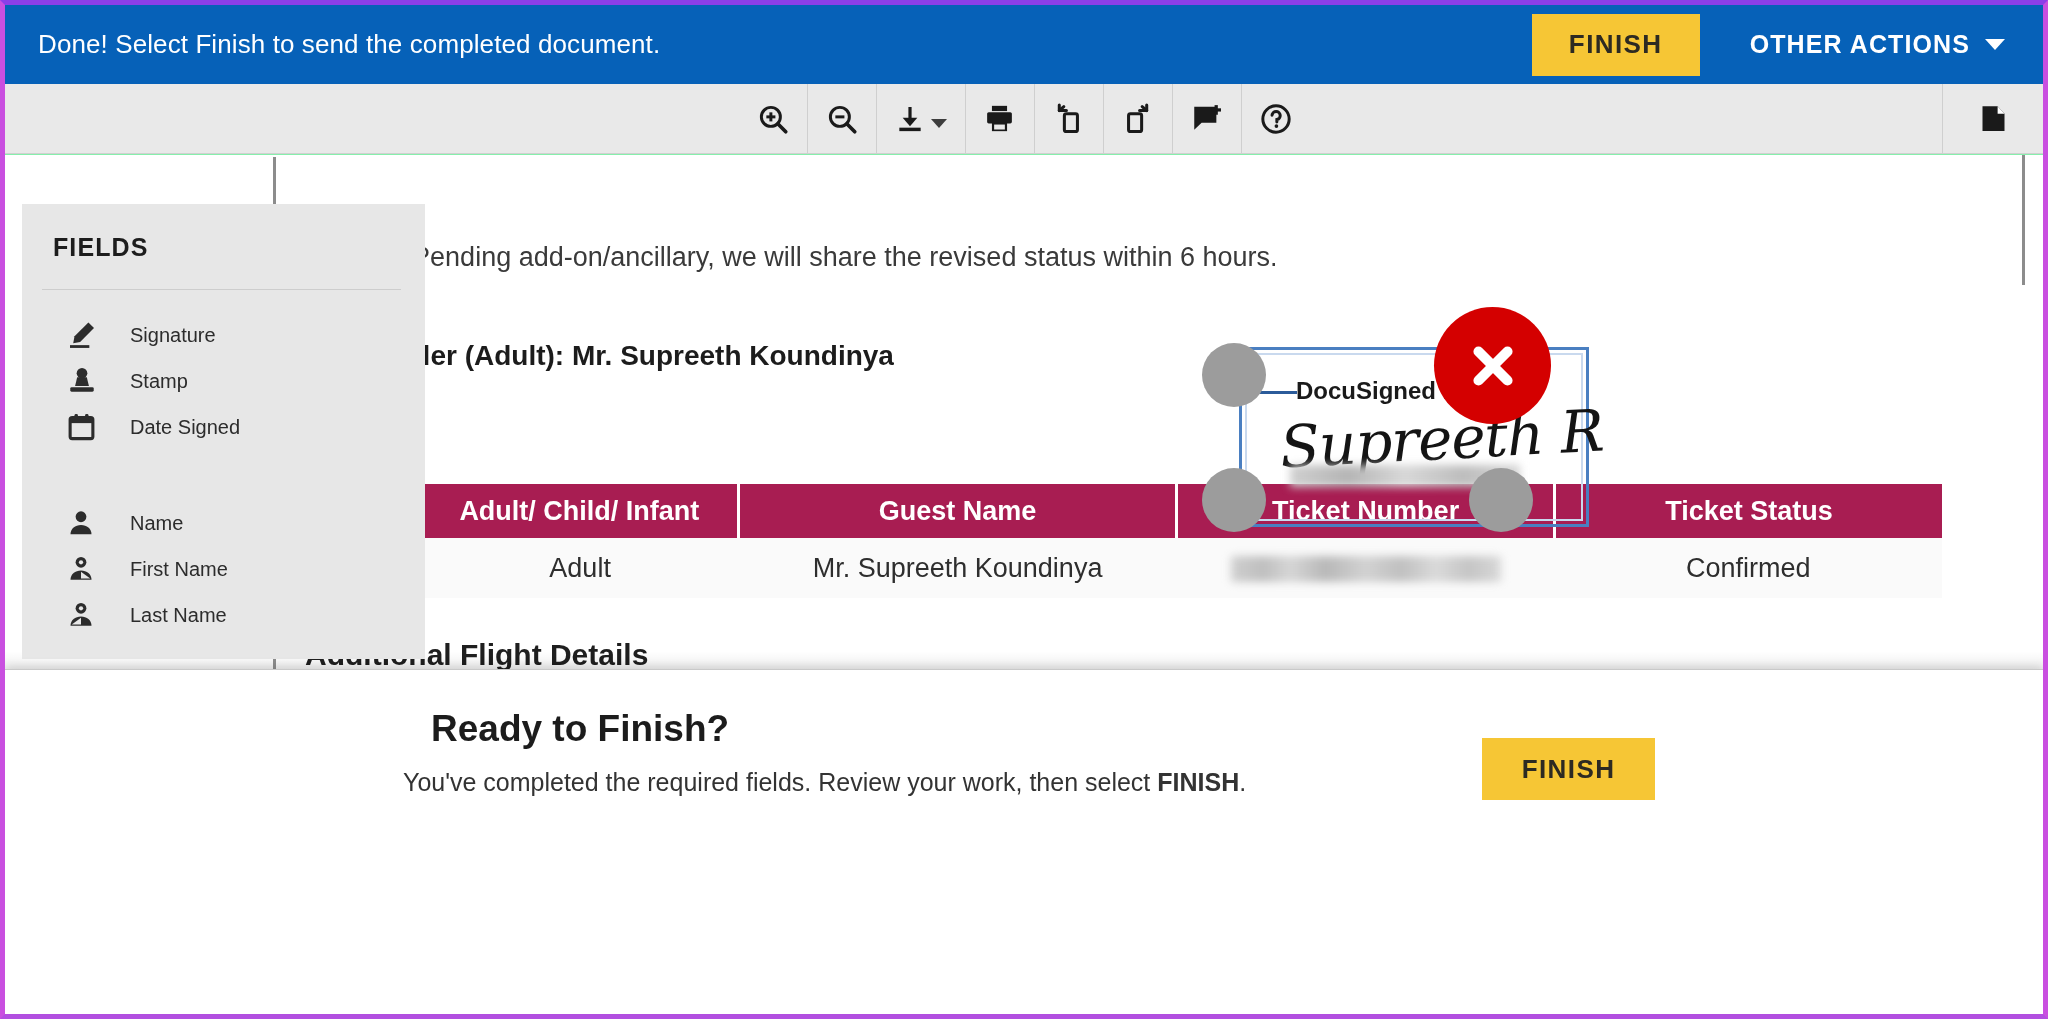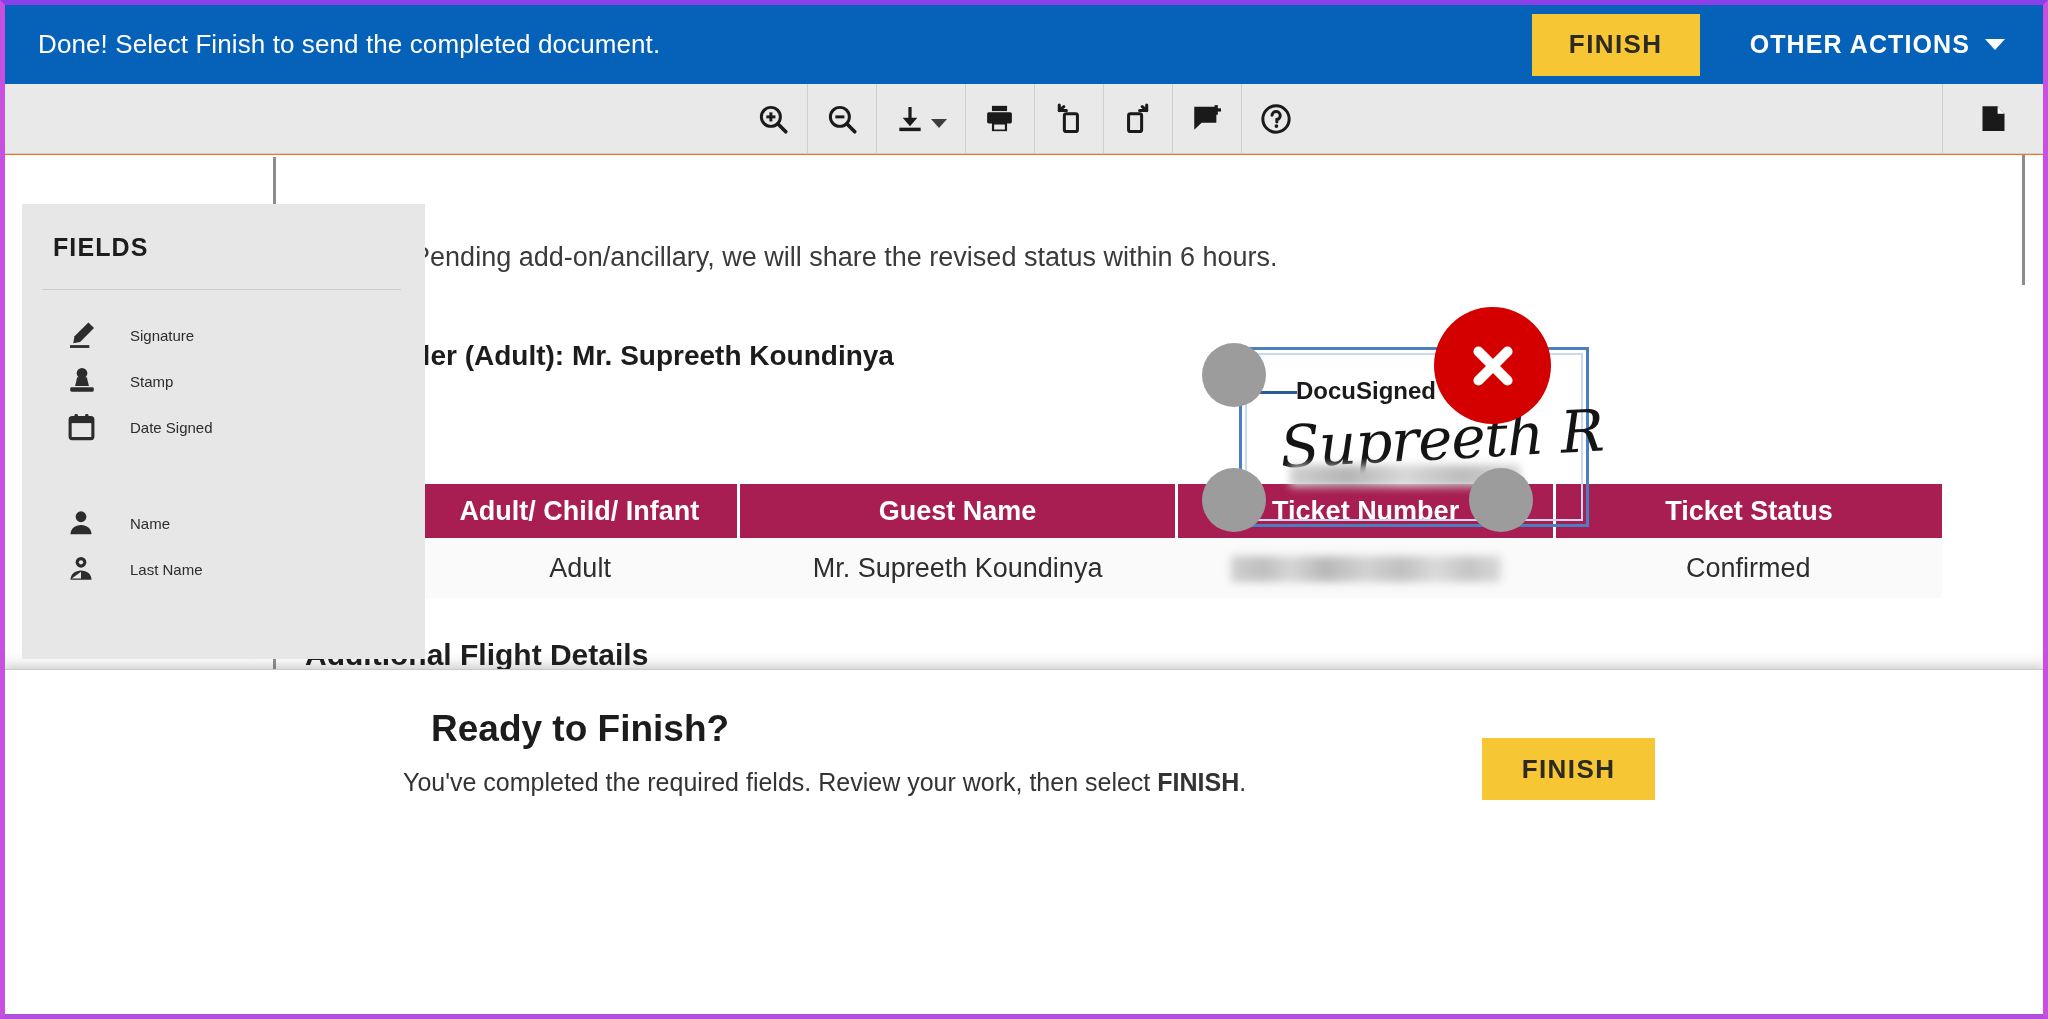--- a/index.html
+++ b/index.html
@@ -10,21 +10,21 @@
     overflow: hidden;
   }
   #root {
     position: relative;
     width: 2048px; height: 1019px;
     border-left: 5px solid #c94fe0;
     border-right: 5px solid #c94fe0;
     border-top: 5px solid #8b3fe8;
     border-bottom: 5px solid #b24fe0;
     overflow: hidden;
-    background: #f97316;
+    background: #86efac;
   }
 
   
   .banner {
     position: absolute; top: 0; left: 0; right: 0; height: 79px;
     background: #0661b8;
     display: flex; align-items: center;
   }
   .banner-msg {
     color: #ffffff;
@@ -125,21 +125,21 @@
     height: 46px;
     padding-left: 44px;
     cursor: pointer;
     color: #2c2c2c;
   }
   .field-icon {
     width: 40px; display: flex; align-items: center; justify-content: flex-start;
     flex: 0 0 40px;
   }
   .field-label {
-    font-size: 15px;
+    font-size: 20px;
     margin-left: 24px;
     white-space: nowrap;
   }
   .ds-mark {
     font-size: 22px; font-weight: bold;
     border-bottom: 3px solid #2c2c2c;
     line-height: 1.05;
     letter-spacing: -0.3px;
   }
   .group-gap { height: 50px; }
@@ -543,20 +543,31 @@
     <div class="field-item">
       <span class="field-icon">
         <svg width="30" height="30" viewBox="0 0 24 24">
           <circle cx="12" cy="7" r="4.3" fill="#2c2c2c"></circle>
           <path d="M3.6 21 c0-4.6 3.8-7.4 8.4-7.4 s8.4 2.8 8.4 7.4 Z" fill="#2c2c2c"></path>
         </svg>
       </span>
       <span class="field-label">Name</span>
     </div>
 
+    <div class="field-item">
+      <span class="field-icon">
+        <svg width="30" height="30" viewBox="0 0 24 24">
+          <circle cx="12" cy="6.6" r="4.3" fill="#2c2c2c"></circle>
+          <circle cx="12" cy="6.6" r="1.7" fill="#e7e7e7"></circle>
+          <path d="M3.6 20.6 c0-4.6 3.8-7.4 8.4-7.4 s8.4 2.8 8.4 7.4 Z" fill="#2c2c2c"></path>
+          <path d="M12 14.2 L19.4 19.6 L12 19.6 Z" fill="#e7e7e7"></path>
+        </svg>
+      </span>
+      <span class="field-label">First Name</span>
+    </div>
 
     <div class="field-item">
       <span class="field-icon">
         <svg width="30" height="30" viewBox="0 0 24 24">
           <circle cx="12" cy="6.6" r="4.3" fill="#2c2c2c"></circle>
           <circle cx="12" cy="6.6" r="1.7" fill="#e7e7e7"></circle>
           <path d="M3.6 20.6 c0-4.6 3.8-7.4 8.4-7.4 s8.4 2.8 8.4 7.4 Z" fill="#2c2c2c"></path>
           <path d="M12 14.2 L4.6 19.6 L12 19.6 Z" fill="#e7e7e7"></path>
         </svg>
       </span>

